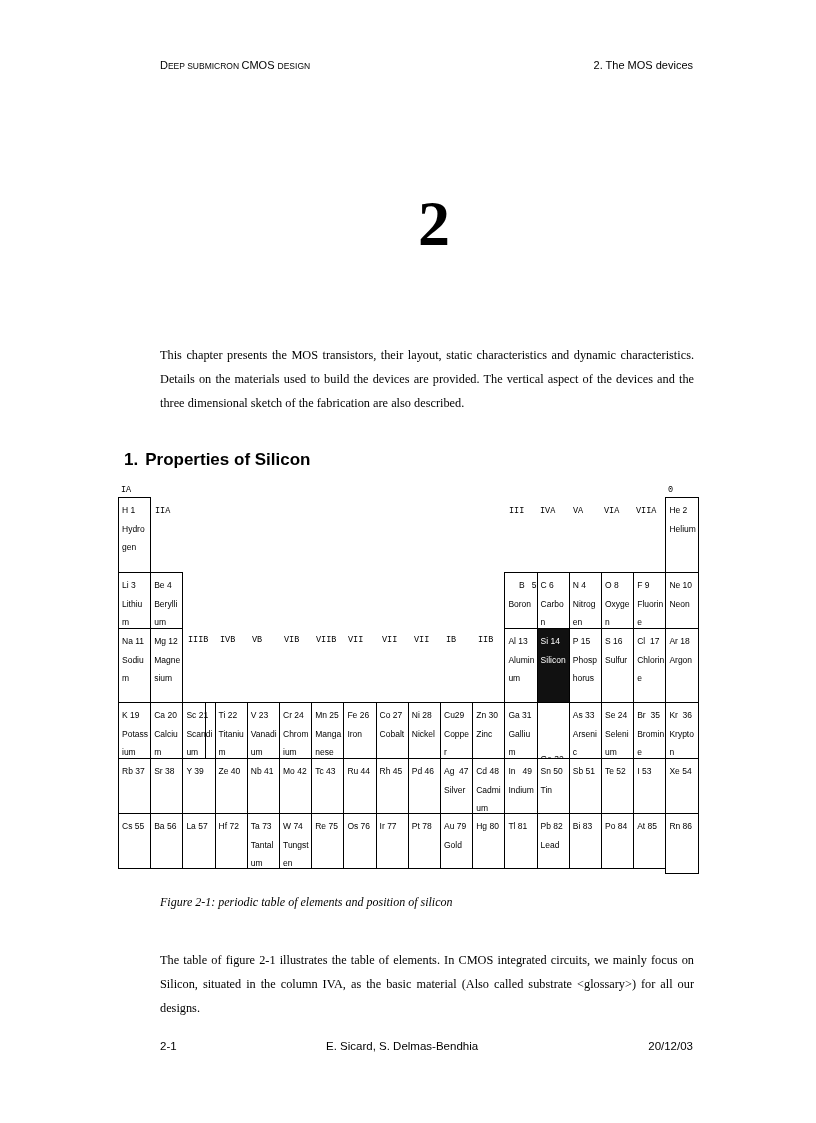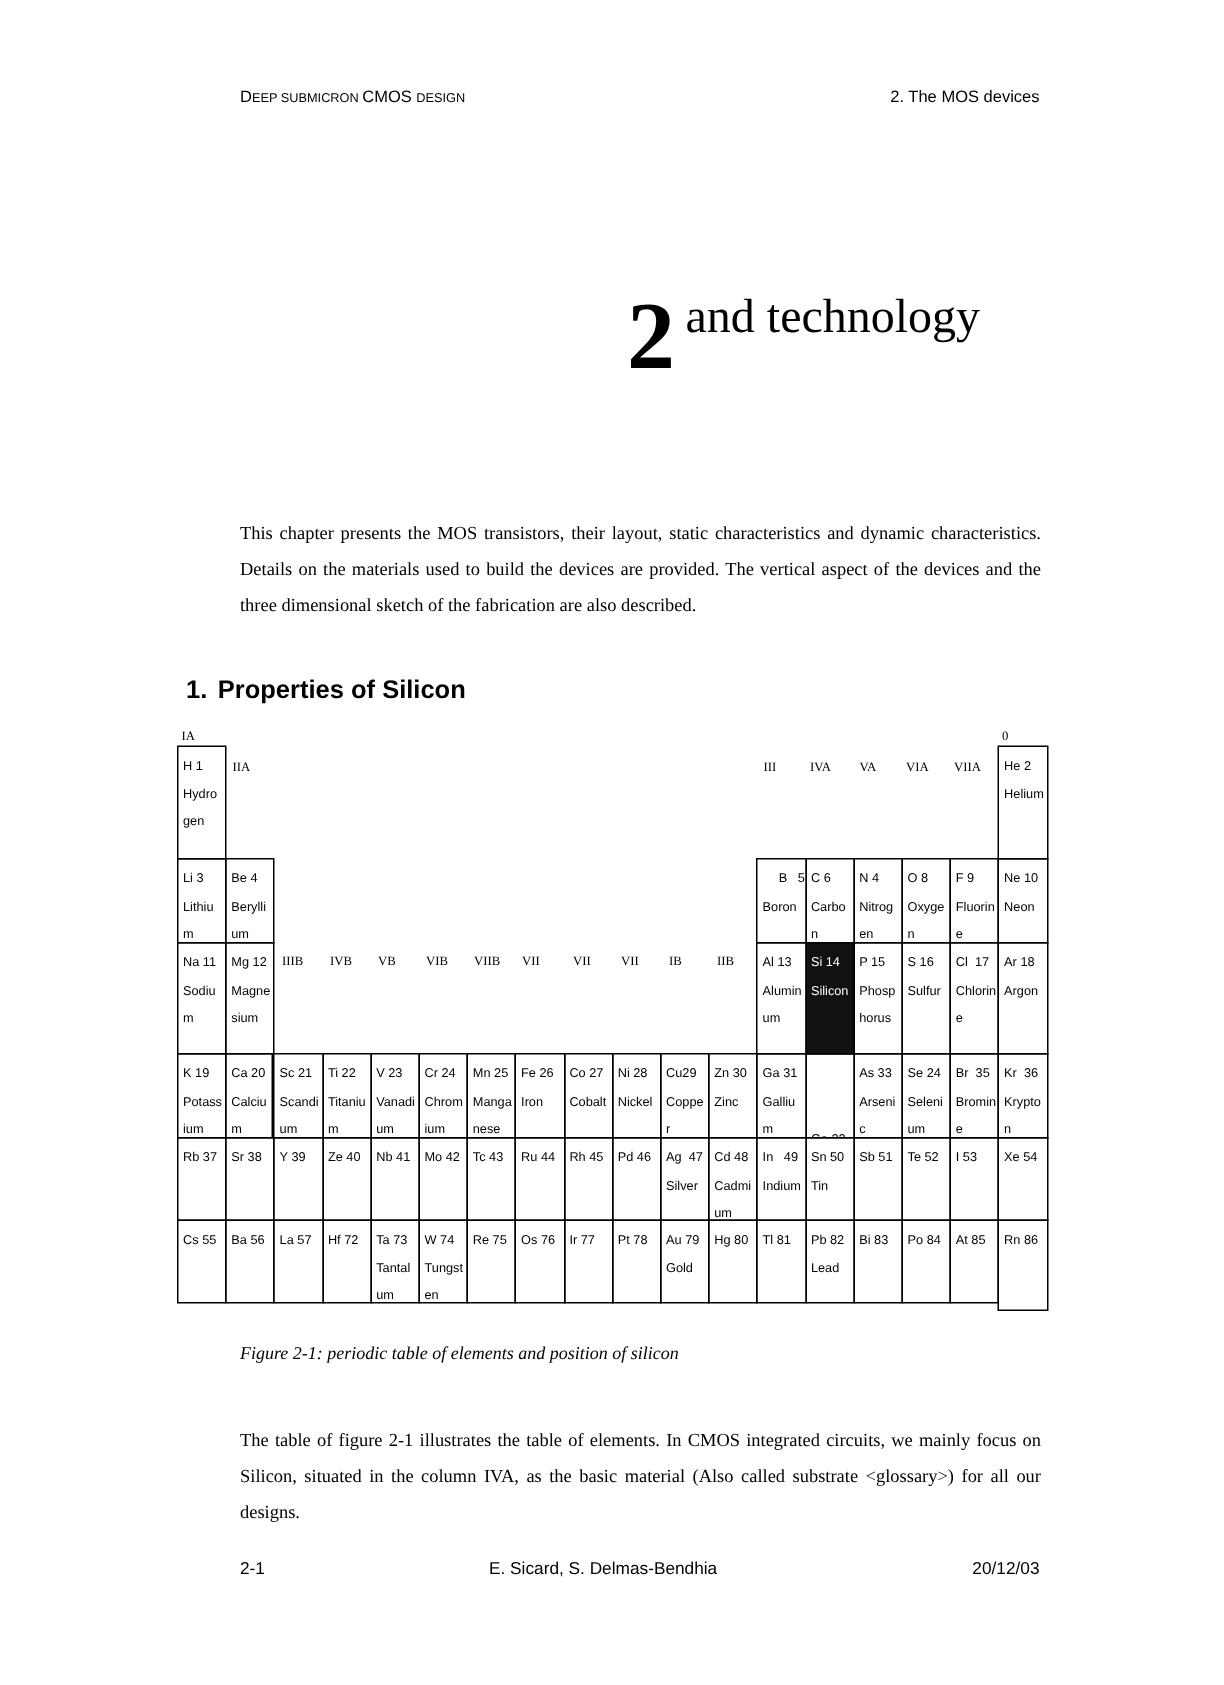--- a/index.html
+++ b/index.html
@@ -7,21 +7,21 @@
   .abs { position: absolute; }
   .hdr { font-family: "Liberation Sans", sans-serif; font-size: 11px; top: 59px; }
   .hdr-left { left: 160px; }
   .hdr-left .sc { font-size: 8.5px; }
   .hdr-right { right: 123px; }
   .chap-num { font-family: "Liberation Serif", serif; font-weight: bold; font-size: 64px; left: 418px; top: 192px; line-height: 64px; }
   .chap-title { font-family: "Liberation Serif", serif; font-size: 32px; left: 457px; top: 192px; line-height: 36px; }
   .intro { font-family: "Liberation Serif", serif; font-size: 12.3px; left: 160px; top: 343px; width: 534px; line-height: 24px; text-align: justify; }
   .section-h { font-family: "Liberation Sans", sans-serif; font-weight: bold; font-size: 17px; left: 124px; top: 450px; }
   .section-h .num { margin-right: 7px; }
-  .grp { font-family: Liberation Serif, serif; font-size: 8.5px; position: absolute; }
+  .grp { font-family: Liberation Mono, monospace; font-size: 8.5px; position: absolute; }
   .pt { position: absolute; left: 0; top: 0; }
   .cell { position: absolute; box-sizing: border-box; font-family: "Liberation Sans", sans-serif; font-size: 8.5px; line-height: 18.5px; padding: 3px 0 0 3px; overflow: hidden; word-break: break-all; }
   .cell.b { border: 1px solid #000; }
   .cell.si { background: #111; color: #fff; }
   .cell .nm { display: block; }
   .caption { font-family: "Liberation Serif", serif; font-style: italic; font-size: 12px; left: 160px; top: 895px; }
   .body2 { font-family: "Liberation Serif", serif; font-size: 12.3px; left: 160px; top: 948px; width: 534px; line-height: 24px; text-align: justify; }
   .ftr { font-family: "Liberation Sans", sans-serif; font-size: 11.5px; top: 1040px; }
   .ftr-left { left: 160px; }
   .ftr-mid { left: 326px; }
@@ -31,21 +31,20 @@
 <body>
 
 <div>
   <div class="abs hdr hdr-left"><span>D</span><span class="sc">EEP SUBMICRON </span><span>CMOS </span><span class="sc">DESIGN</span></div>
   <div class="abs hdr hdr-right">2. The MOS devices</div>
 </div>
 
 <div>
   <div class="abs chap-num">2</div>
   <div class="abs chap-title">
-    <div>and technology</div>
   </div>
 </div>
 
 <p class="abs intro" style="margin:0">This chapter presents the MOS transistors, their layout, static characteristics and dynamic characteristics. Details on the materials used to build the devices are provided. The vertical aspect of the devices and the three dimensional sketch of the fabrication are also described.</p>
 
 <div class="abs section-h">
   <span class="num">1.</span><span>Properties of Silicon</span>
 </div>
 
 <div class="pt" id="ptable">
@@ -138,21 +137,21 @@
       <span class="nm" style="width: 27px;">Chlorine</span>
     </div>
     <div class="cell b" style="left: 665.4px; top: 628px; width: 33.2px; height: 75px;">
       <span class="nm" style="white-space: pre;">Ar 18</span>
       <span class="nm" style="width: 27px;">Argon</span>
     </div>
     <div class="cell b" style="left: 118px; top: 702px; width: 33.2px; height: 57px;">
       <span class="nm" style="white-space: pre;">K 19</span>
       <span class="nm" style="width: 27px;">Potassium</span>
     </div>
-    <div class="cell b" style="left: 150.2px; top: 702px; width: 32px; height: 57px;">
+    <div class="cell b" style="left: 150.2px; top: 702px; width: 56px; height: 57px;">
       <span class="nm" style="white-space: pre;">Ca 20</span>
       <span class="nm" style="width: 27px;">Calcium</span>
     </div>
     <div class="cell b" style="left: 182.4px; top: 702px; width: 33.2px; height: 57px;">
       <span class="nm" style="white-space: pre;">Sc 21</span>
       <span class="nm" style="width: 27px;">Scandium</span>
     </div>
     <div class="cell b" style="left: 214.6px; top: 702px; width: 33.2px; height: 57px;">
       <span class="nm" style="white-space: pre;">Ti 22</span>
       <span class="nm" style="width: 27px;">Titanium</span>

